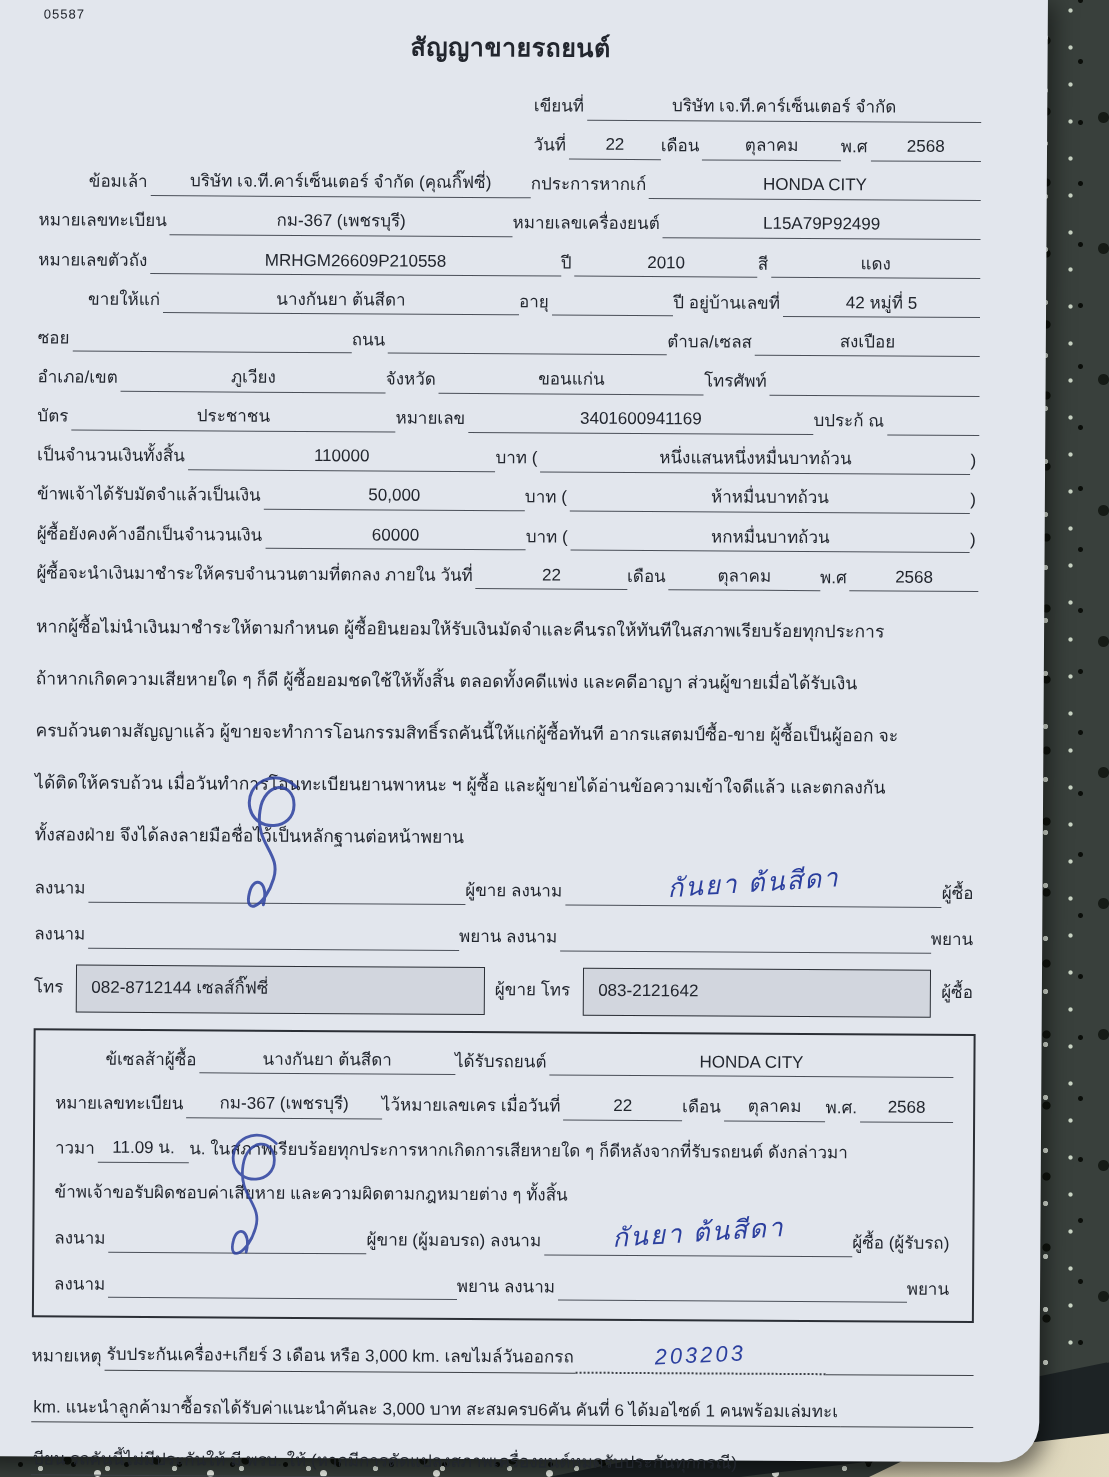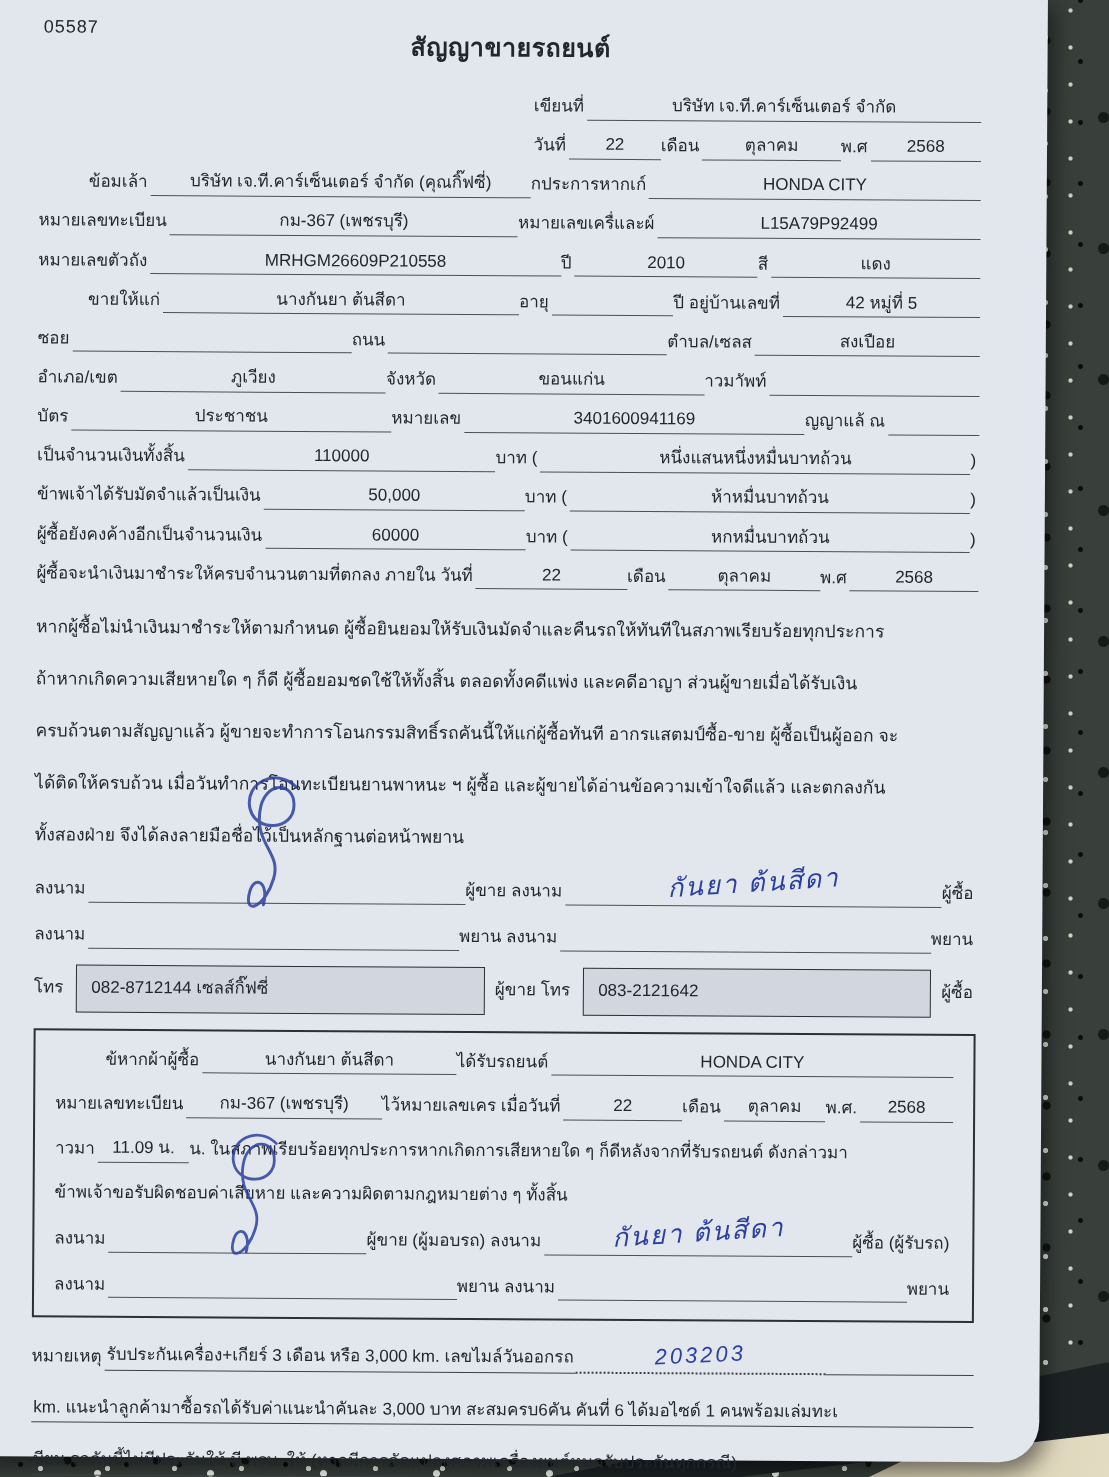--- a/index.html
+++ b/index.html
@@ -22,21 +22,21 @@
   .paper{
     position:absolute;left:-18px;top:-12px;width:1066px;height:1468px;
     background:linear-gradient(155deg,#eaedf3 0%,#e3e7ee 38%,#dde2ea 72%,#d9deе7 100%);
     background-color:#e2e6ed;
     transform:rotate(0.35deg);transform-origin:top left;
     border-bottom-right-radius:40px;
     box-shadow:6px 10px 22px rgba(0,0,0,.5);
     color:#22262e;font-size:17px;
   }
   .content{position:absolute;left:58px;right:66px;top:22px;}
-  .serial{position:absolute;left:62px;top:28px;font-size:18px;letter-spacing:1px;}
+  .serial{position:absolute;left:62px;top:18px;font-size:13px;letter-spacing:1px;}
   .title{text-align:center;font-size:25px;font-weight:bold;padding-top:14px;letter-spacing:.5px;}
   .row{display:flex;align-items:flex-end;margin-bottom:12.5px;line-height:1.45;}
   .lbl{white-space:nowrap;padding:0 3px 1px 0;}
   .fill{flex:1;border-bottom:1.6px solid #4a4f58;text-align:center;padding:0 4px 1px;min-height:23px;position:relative;}
   .hdr-block{width:47.5%;margin-left:auto;margin-top:26px;}
   .ind{padding-left:50px;}
   .terms{margin-top:26px;}
   .terms .tline{margin-bottom:24px;font-size:17.5px;}
   .sig-area{margin-top:6px;}
   .phone-box{background:#d2d6de;border:1.6px solid #2c3037;height:46px;display:flex;align-items:center;padding:0 14px;font-size:17px;}
@@ -80,21 +80,21 @@
 
     <div class="row">
       <span class="lbl ind">ข้อมเล้า</span>
       <span class="fill" style="flex:1.15">บริษัท เจ.ที.คาร์เซ็นเตอร์ จำกัด (คุณกิ๊ฟซี่)</span>
       <span class="lbl">กประการหากเก์</span>
       <span class="fill">HONDA CITY</span>
     </div>
     <div class="row">
       <span class="lbl">หมายเลขทะเบียน</span>
       <span class="fill" style="flex:1.08">กม-367 (เพชรบุรี)</span>
-      <span class="lbl">หมายเลขเครื่และผ์</span>
+      <span class="lbl">หมายเลขเครื่องยนต์</span>
       <span class="fill">L15A79P92499</span>
     </div>
     <div class="row">
       <span class="lbl">หมายเลขตัวถัง</span>
       <span class="fill" style="flex:2.3">MRHGM26609P210558</span>
       <span class="lbl">ปี</span>
       <span class="fill" style="flex:1.0">2010</span>
       <span class="lbl">สี</span>
       <span class="fill" style="flex:1.15">แดง</span>
     </div>
@@ -112,29 +112,29 @@
       <span class="lbl">ถนน</span>
       <span class="fill" style="flex:1.5"></span>
       <span class="lbl">ตำบล/เซลส</span>
       <span class="fill" style="flex:1.2">สงเปือย</span>
     </div>
     <div class="row">
       <span class="lbl">อำเภอ/เขต</span>
       <span class="fill" style="flex:1.4">ภูเวียง</span>
       <span class="lbl">จังหวัด</span>
       <span class="fill" style="flex:1.4">ขอนแก่น</span>
-      <span class="lbl">าวมาัพท์</span>
+      <span class="lbl">โทรศัพท์</span>
       <span class="fill" style="flex:1.1"></span>
     </div>
     <div class="row">
       <span class="lbl">บัตร</span>
       <span class="fill" style="flex:1.5">ประชาชน</span>
       <span class="lbl">หมายเลข</span>
       <span class="fill" style="flex:1.6">3401600941169</span>
-      <span class="lbl">ญญาแล้ ณ</span>
+      <span class="lbl">บประก้ ณ</span>
       <span class="fill" style="flex:.4"></span>
     </div>
     <div class="row">
       <span class="lbl">เป็นจำนวนเงินทั้งสิ้น</span>
       <span class="fill" style="flex:1.1">110000</span>
       <span class="lbl">บาท (</span>
       <span class="fill" style="flex:1.55">หนึ่งแสนหนึ่งหมื่นบาทถ้วน</span>
       <span class="lbl">)</span>
     </div>
     <div class="row">
@@ -193,21 +193,21 @@
         <span class="lbl">โทร</span>
         <span class="phone-box" style="flex:1.25;margin:0 10px;">082-8712144  เซลส์กิ๊ฟซี่</span>
         <span class="lbl">ผู้ขาย โทร</span>
         <span class="phone-box" style="flex:1.05;margin:0 10px;">083-2121642</span>
         <span class="lbl">ผู้ซื้อ</span>
       </div>
     </div>
 
     <div class="rbox">
       <div class="row">
-        <span class="lbl ind">ข้หากผ้าผู้ซื้อ</span>
+        <span class="lbl ind">ข้เซลส้าผู้ซื้อ</span>
         <span class="fill" style="flex:1">นางกันยา  ต้นสีดา</span>
         <span class="lbl">ได้รับรถยนต์</span>
         <span class="fill" style="flex:1.6">HONDA CITY</span>
       </div>
       <div class="row mt18">
         <span class="lbl">หมายเลขทะเบียน</span>
         <span class="fill" style="flex:1.1">กม-367 (เพชรบุรี)</span>
         <span class="lbl">ไว้หมายเลขเคร เมื่อวันที่</span>
         <span class="fill" style="flex:.65">22</span>
         <span class="lbl">เดือน</span>

